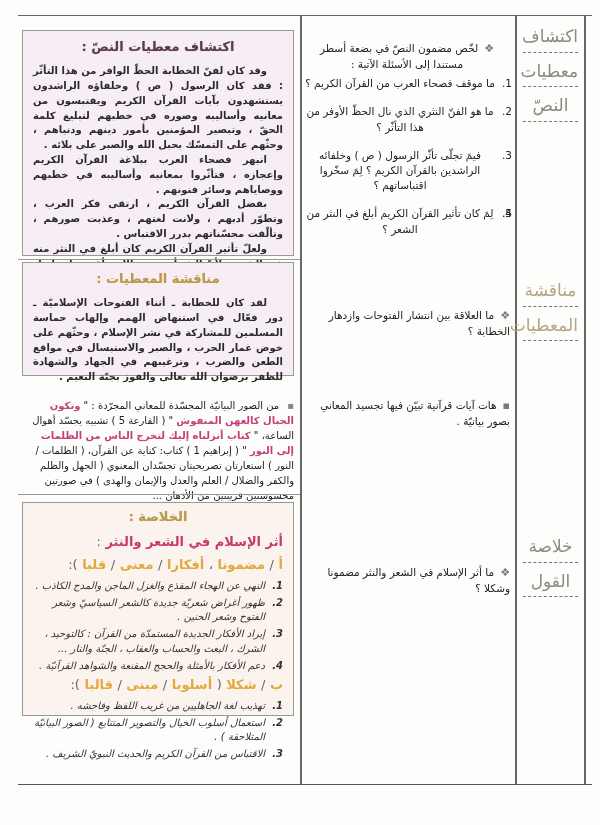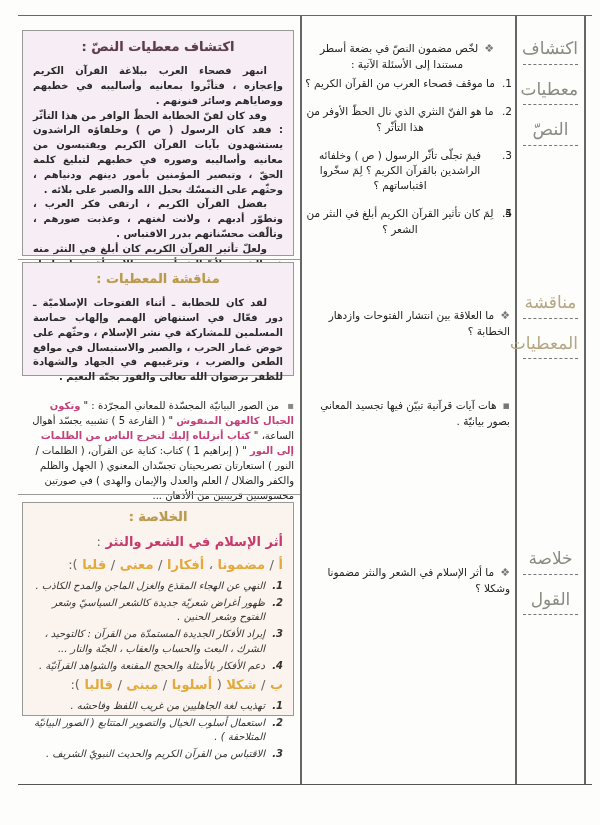--- a/index.html
+++ b/index.html
@@ -15,21 +15,21 @@
     .vline.v2 { left: 497px; }
     .vline.v3 { left: 566px; }
 
     .hsep { position: absolute; height: 1px; background: #999; }
 
     
     .side-title {
       position: absolute; left: 499px; width: 67px; text-align: center; direction: rtl;
       font-family: "DejaVu Serif", serif; color: #8a8a80; font-size: 17px; line-height: 1.5;
     }
-    .side-title .w { display: block; border-bottom: 1px dashed #777; margin: 12px 6px 6px; padding-bottom: 2px; }
+    .side-title .w { display: block; border-bottom: 1px dashed #777; margin: 0 6px 6px; padding-bottom: 2px; }
     .side-title.gold { color: #b5a680; }
 
     
     .qcol { position: absolute; left: 286px; width: 208px; direction: rtl; font-size: 10.5px; line-height: 1.45; color: #222; }
     .qcol .bullet { color: #777; margin-left: 6px; font-size: 11px; }
     .qcol ol { list-style: none; margin-top: 4px; }
     .qcol li { position: relative; padding-right: 16px; margin-bottom: 13px; }
     .qcol li .num { position: absolute; right: 0; top: 0; }
     .qcol p { padding-right: 2px; }
 
@@ -83,22 +83,22 @@
       <li><span class="num">1.</span><span>ما موقف فصحاء العرب من القرآن الكريم ؟</span></li>
       <li><span class="num">2.</span><span>ما هو الفنّ النثري الذي نال الحظّ الأوفر من هذا التأثّر ؟</span></li>
       <li><span class="num">3.</span><span>فيمَ تجلّى تأثّر الرسول ( ص ) وخلفائه الراشدين بالقرآن الكريم ؟ لِمَ سخّروا اقتباساتهم ؟</span></li>
       <li><span class="num">4.</span></li>
       <li><span class="num">5.</span><span>لِمَ كان تأثير القرآن الكريم أبلغ في النثر من الشعر ؟</span></li>
     </ol>
   </div>
 
   <div class="box pink" style="top:14px; height:226px;">
     <div class="box-title">اكتشاف معطيات النصّ :</div>
+    <p>وقد كان لفنّ الخطابة الحظّ الوافر من هذا التأثّر : فقد كان الرسول ( ص ) وخلفاؤه الراشدون يستشهدون بآيات القرآن الكريم ويقتبسون من معانيه وأساليبه وصوره في خطبهم لتبليغ كلمة الحقّ ، وتبصير المؤمنين بأمور دينهم ودنياهم ، وحثّهم على التمسّك بحبل الله والصبر على بلائه .</p>
     <p>انبهر فصحاء العرب ببلاغة القرآن الكريم وإعجازه ، فتأثّروا بمعانيه وأساليبه في خطبهم ووصاياهم وسائر فنونهم .</p>
-    <p>وقد كان لفنّ الخطابة الحظّ الوافر من هذا التأثّر : فقد كان الرسول ( ص ) وخلفاؤه الراشدون يستشهدون بآيات القرآن الكريم ويقتبسون من معانيه وأساليبه وصوره في خطبهم لتبليغ كلمة الحقّ ، وتبصير المؤمنين بأمور دينهم ودنياهم ، وحثّهم على التمسّك بحبل الله والصبر على بلائه .</p>
     <p>بفضل القرآن الكريم ، ارتقى فكر العرب ، وتطوّر أدبهم ، ولانت لغتهم ، وعذبت صورهم ، وتألّقت محسّناتهم بدرر الاقتباس .</p>
     <p>ولعلّ تأثير القرآن الكريم كان أبلغ في النثر منه في الشعر ، لأنّ النثر أوسع مجالا ، وأقدر على إيراد الصور المتتابعة ، كما أنّه لغة العقل والعاطفة ، والقرآن أنزل للرقيّ بهما معا .</p>
   </div>
 
   <div class="hsep" style="top:243px; left:0; width:282px;"></div>
 
   <div class="side-title gold" style="top:262px;">
     <span class="w">مناقشة</span>
     <span class="w">المعطيات</span>
   </div>

